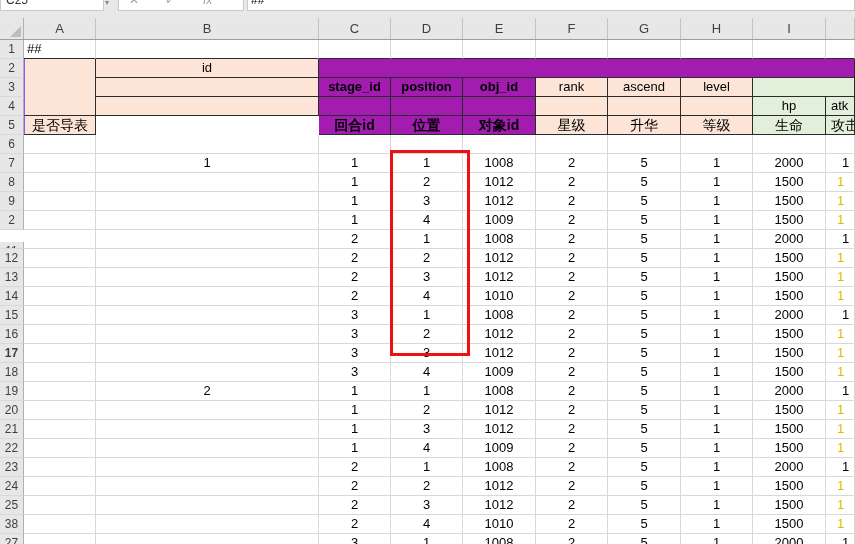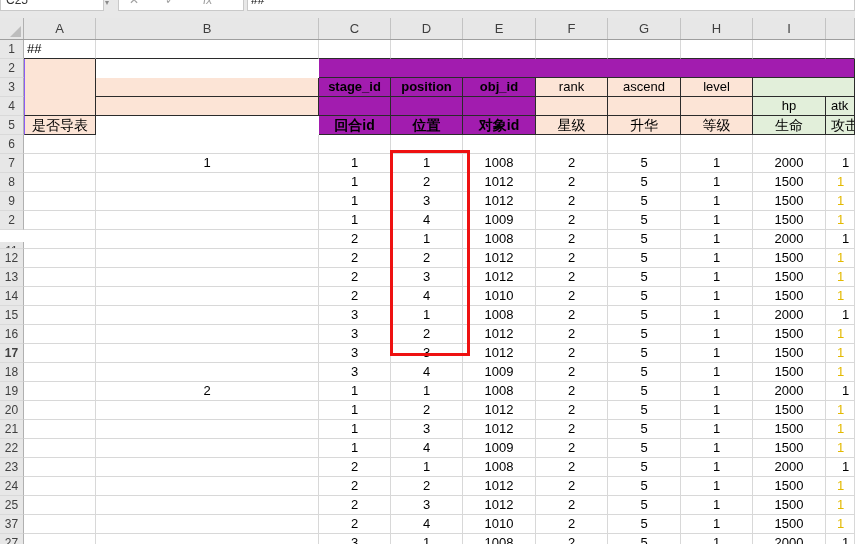--- a/index.html
+++ b/index.html
@@ -94,20 +94,21 @@
     <div class="cell b1" style="grid-area:1/9"></div>
     <div class="cell b1" style="grid-area:1/10"></div>
     <div class="cell b1" style="grid-area:1/11"></div>
 
     <div class="rn" style="grid-area:2/1">2</div>
     <div class="rn" style="grid-area:3/1">3</div>
     <div class="rn" style="grid-area:4/1">4</div>
     <div class="rn" style="grid-area:5/1">5</div>
 
     <div class="cell hdr peach bl" style="grid-area:2/2/5/3"></div>
+    <div class="cell hdr peach" style="grid-area:2/3">id</div>
     <div class="cell hdr blue" style="grid-area:2/4/3/12"></div>
 
     <div class="cell hdr peach" style="grid-area:3/3"></div>
     <div class="cell hdr blue" style="grid-area:3/4">stage_id</div>
     <div class="cell hdr blue" style="grid-area:3/5">position</div>
     <div class="cell hdr blue" style="grid-area:3/6">obj_id</div>
     <div class="cell hdr peach" style="grid-area:3/7">rank</div>
     <div class="cell hdr peach" style="grid-area:3/8">ascend</div>
     <div class="cell hdr peach" style="grid-area:3/9">level</div>
     <div class="cell hdr green" style="grid-area:3/10/4/12"></div>
@@ -346,21 +347,21 @@
       <div class="cell" style="grid-area: 25 / 2;"></div>
       <div class="cell" style="grid-area: 25 / 3;"></div>
       <div class="cell" style="grid-area: 25 / 4;">2</div>
       <div class="cell" style="grid-area: 25 / 5;">3</div>
       <div class="cell" style="grid-area: 25 / 6;">1012</div>
       <div class="cell" style="grid-area: 25 / 7;">2</div>
       <div class="cell" style="grid-area: 25 / 8;">5</div>
       <div class="cell" style="grid-area: 25 / 9;">1</div>
       <div class="cell" style="grid-area: 25 / 10;">1500</div>
       <div class="cell atkcell yellow" style="grid-area: 25 / 11;">1</div>
-      <div class="rn" style="grid-area: 26 / 1;">37</div>
+      <div class="rn" style="grid-area: 26 / 1;">38</div>
       <div class="cell" style="grid-area: 26 / 2;"></div>
       <div class="cell" style="grid-area: 26 / 3;"></div>
       <div class="cell" style="grid-area: 26 / 4;">2</div>
       <div class="cell" style="grid-area: 26 / 5;">4</div>
       <div class="cell" style="grid-area: 26 / 6;">1010</div>
       <div class="cell" style="grid-area: 26 / 7;">2</div>
       <div class="cell" style="grid-area: 26 / 8;">5</div>
       <div class="cell" style="grid-area: 26 / 9;">1</div>
       <div class="cell" style="grid-area: 26 / 10;">1500</div>
       <div class="cell atkcell yellow" style="grid-area: 26 / 11;">1</div>

